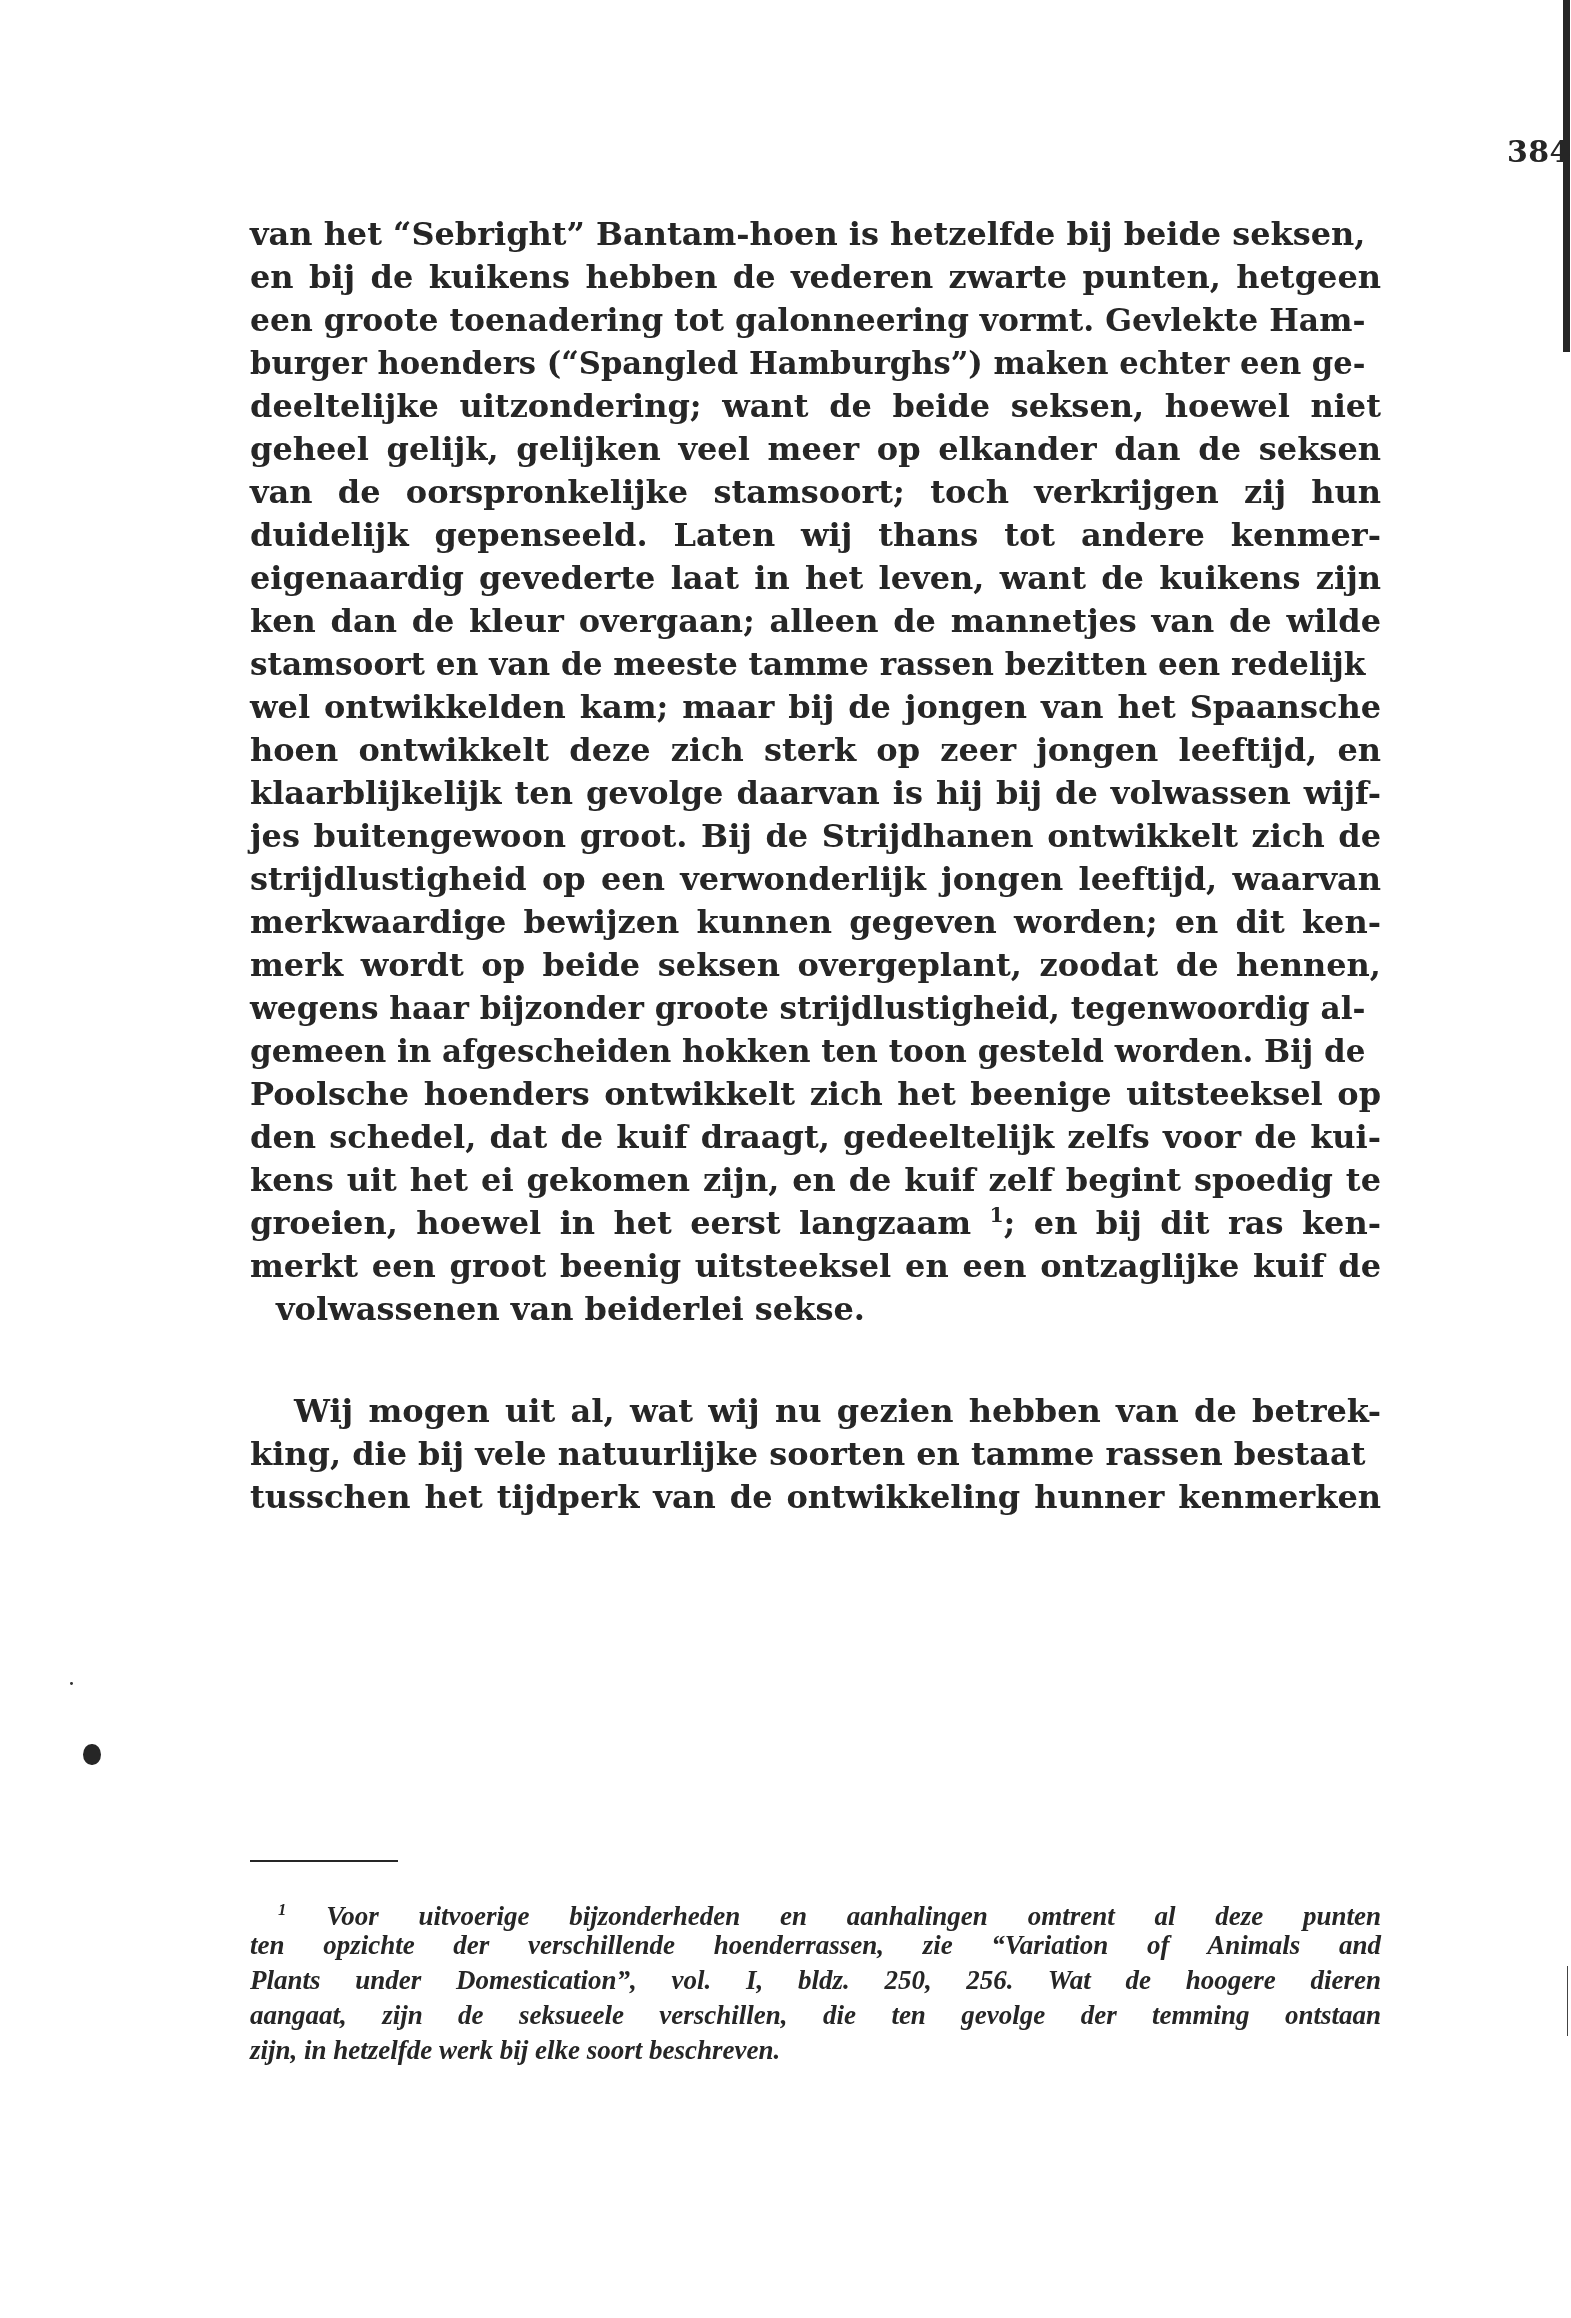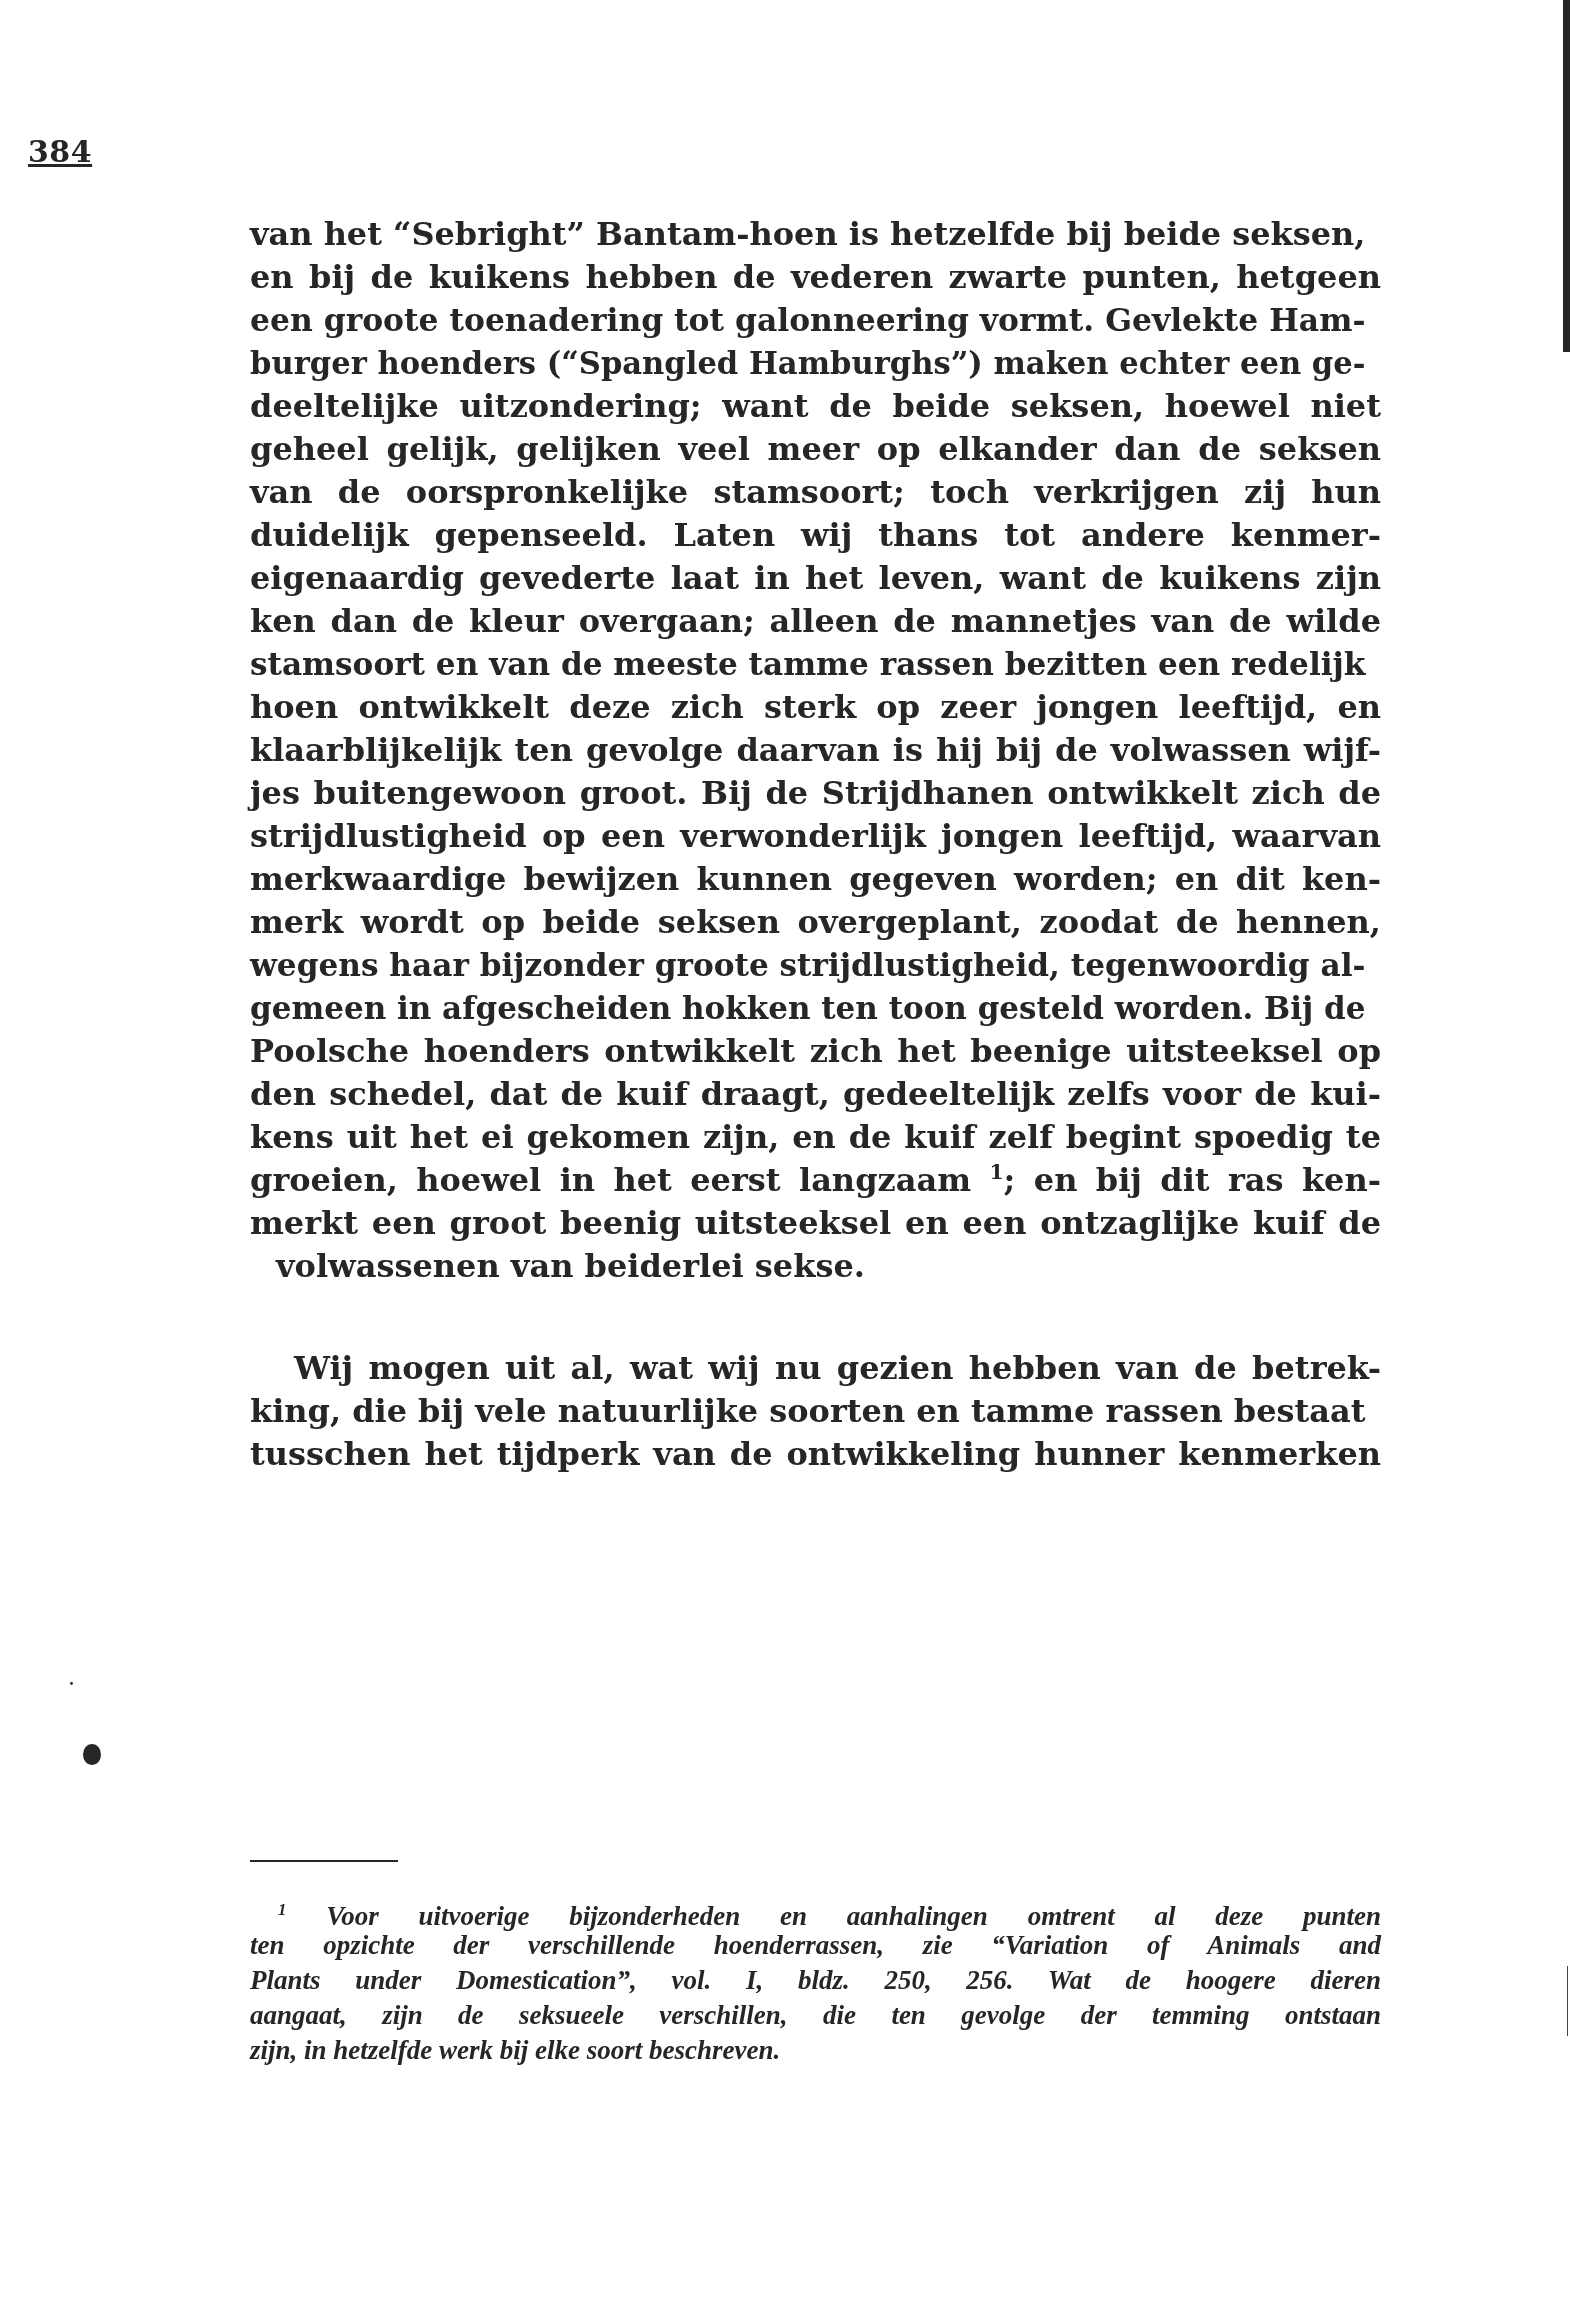--- a/index.html
+++ b/index.html
@@ -29,27 +29,26 @@
       top: 1966px;
       width: 1.4px;
       height: 70px;
       background: #444;
     }
     .page-number {
       position: absolute;
       top: 134px;
       left: 0;
       width: 1571px;
-      text-align: left;
+      text-align: right;
       font-size: 30px;
       font-weight: bold;
       letter-spacing: 0.5px;
       padding-left: 28px;
       box-sizing: border-box;
-      text-decoration: underline;
     }
     .body-block {
       position: absolute;
       left: 250px;
       top: 213px;
       width: 1131px;
     }
     .line {
       display: block;
       font-size: 32px;
@@ -145,20 +144,21 @@
     <span class="line">en bij de kuikens hebben de vederen zwarte punten, hetgeen</span>
     <span class="line" style="transform: scaleX(0.980917); width: 1154px; text-align-last: left;">een groote toenadering tot galonneering vormt. Gevlekte Ham-</span>
     <span class="line" style="transform: scaleX(0.956423); width: 1183px; text-align-last: left;">burger hoenders (“Spangled Hamburghs”) maken echter een ge-</span>
     <span class="line">deeltelijke uitzondering; want de beide seksen, hoewel niet</span>
     <span class="line">geheel gelijk, gelijken veel meer op elkander dan de seksen</span>
     <span class="line">van de oorspronkelijke stamsoort; toch verkrijgen zij hun</span>
     <span class="line">duidelijk gepenseeld. Laten wij thans tot andere kenmer-</span>
     <span class="line">eigenaardig gevederte laat in het leven, want de kuikens zijn</span>
     <span class="line">ken dan de kleur overgaan; alleen de mannetjes van de wilde</span>
     <span class="line" style="transform: scaleX(0.973505); width: 1162px; text-align-last: left;">stamsoort en van de meeste tamme rassen bezitten een redelijk</span>
+    <span class="line">wel ontwikkelden kam; maar bij de jongen van het Spaansche</span>
     <span class="line">hoen ontwikkelt deze zich sterk op zeer jongen leeftijd, en</span>
     <span class="line">klaarblijkelijk ten gevolge daarvan is hij bij de volwassen wijf-</span>
     <span class="line">jes buitengewoon groot. Bij de Strijdhanen ontwikkelt zich de</span>
     <span class="line">strijdlustigheid op een verwonderlijk jongen leeftijd, waarvan</span>
     <span class="line">merkwaardige bewijzen kunnen gegeven worden; en dit ken-</span>
     <span class="line">merk wordt op beide seksen overgeplant, zoodat de hennen,</span>
     <span class="line" style="transform: scaleX(0.974143); width: 1162px; text-align-last: left;">wegens haar bijzonder groote strijdlustigheid, tegenwoordig al-</span>
     <span class="line" style="transform: scaleX(0.968819); width: 1168px; text-align-last: left;">gemeen in afgescheiden hokken ten toon gesteld worden. Bij de</span>
     <span class="line">Poolsche hoenders ontwikkelt zich het beenige uitsteeksel op</span>
     <span class="line">den schedel, dat de kuif draagt, gedeeltelijk zelfs voor de kui-</span>

